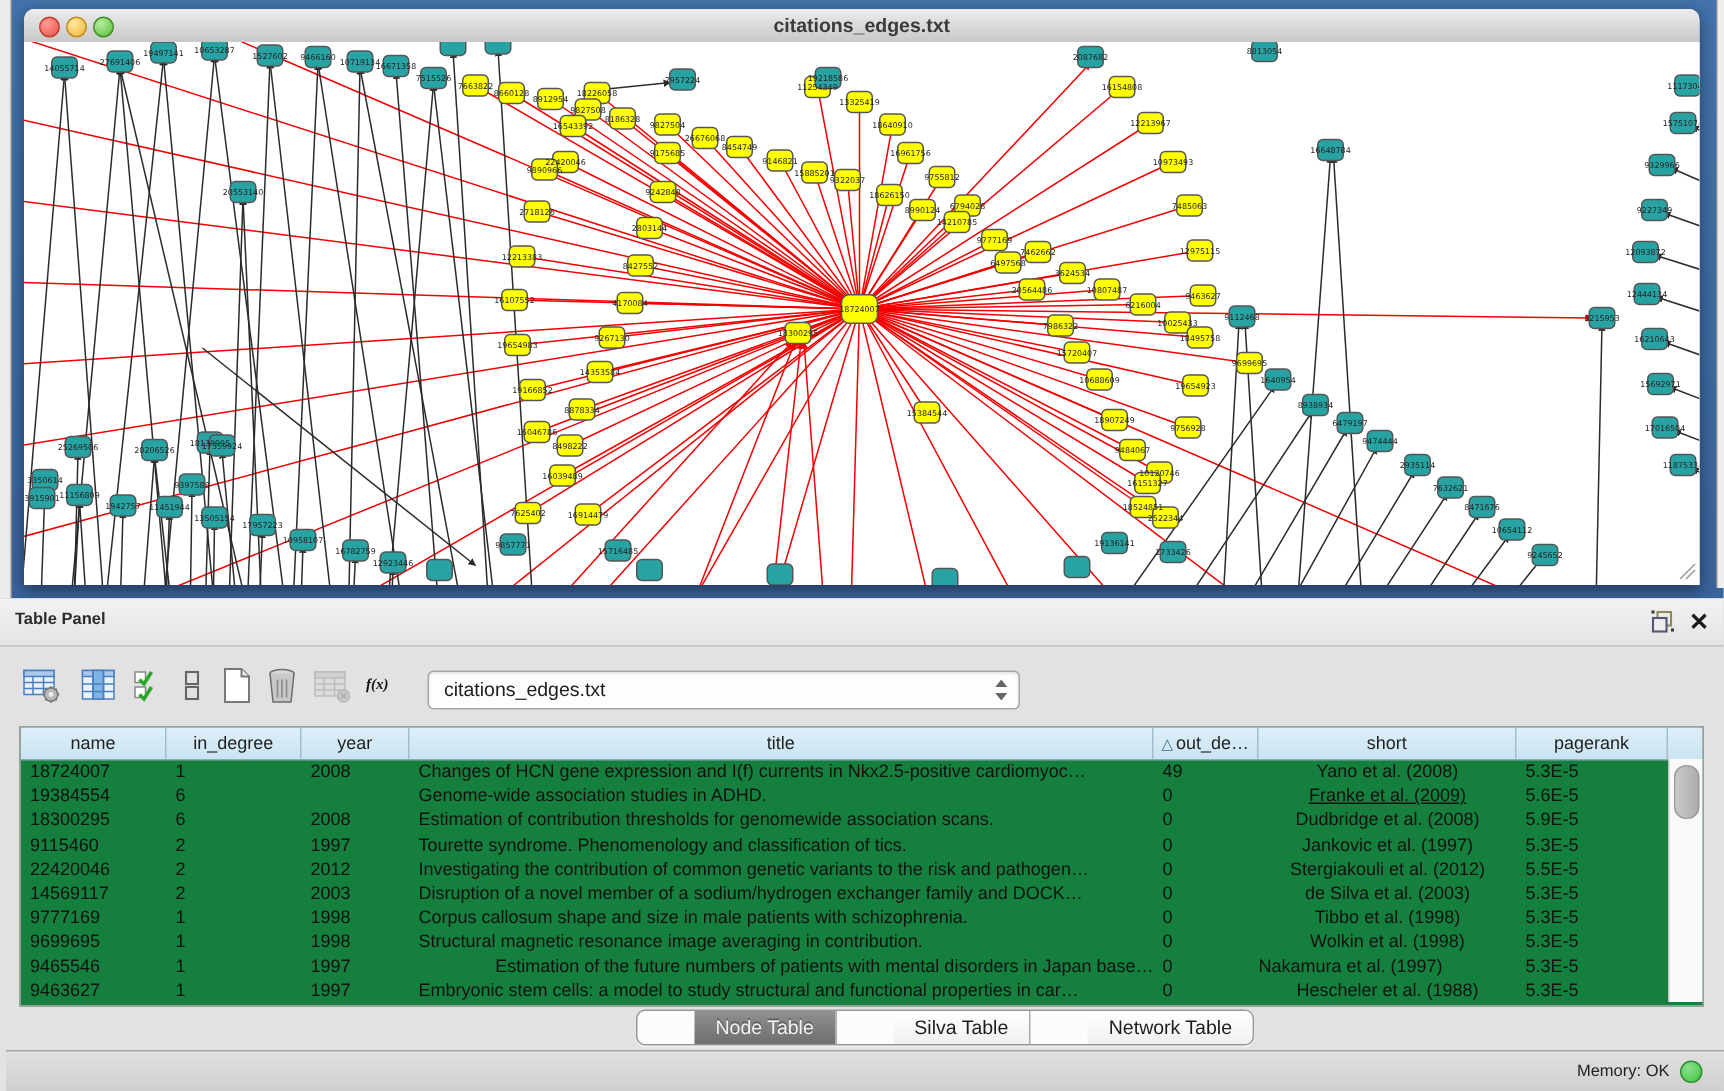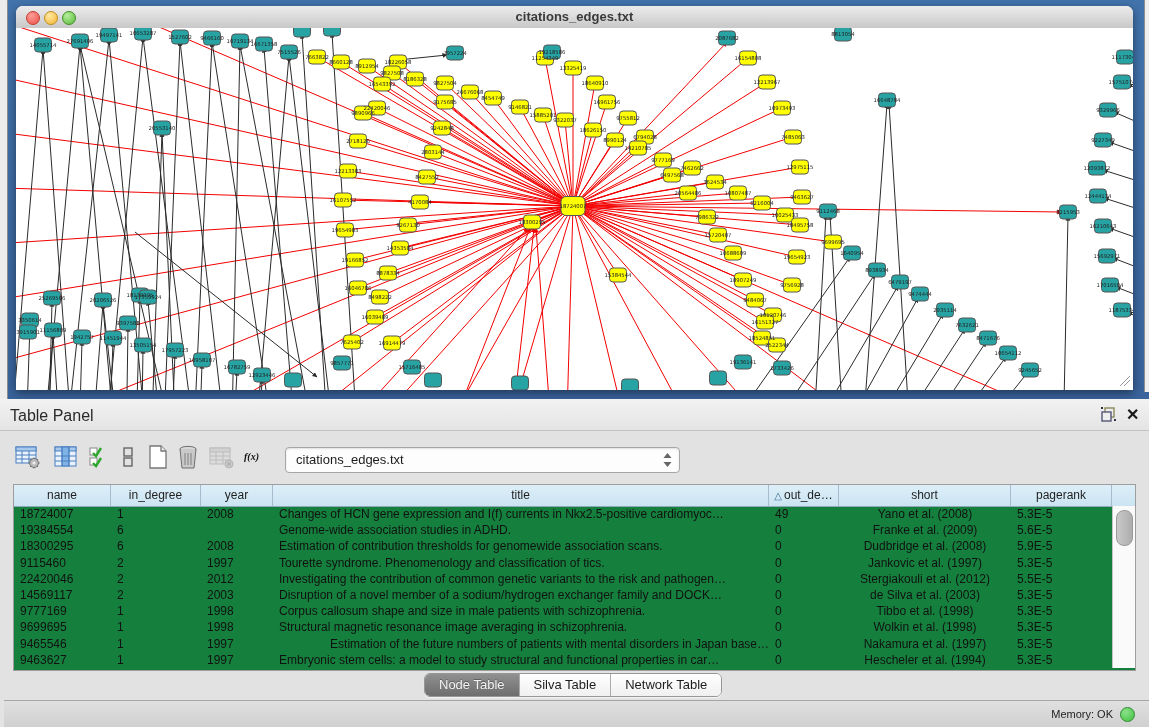--- a/index.html
+++ b/index.html
@@ -17,21 +17,21 @@
   #light-close{left:10px;background:radial-gradient(circle at 35% 30%,#FF9D99,#EC5148);border:1px solid #C13B30;}
   #light-min{left:28px;background:radial-gradient(circle at 35% 30%,#FFE9A3,#F5B32F);border:1px solid #C08C1E;}
   #light-zoom{left:46px;background:radial-gradient(circle at 35% 30%,#B6EE9E,#58BB37);border:1px solid #3E8F23;}
   #win-title{left:0;right:0;top:3px;text-align:center;font-size:13px;color:#3A3A3A;font-weight:bold;}
   #graph-canvas{left:0;top:22px;width:1117px;height:362px;background:#fff;overflow:hidden;}
   #graph-svg{display:block;}
   
   #table-panel{left:0;top:399px;width:1149px;height:301px;background:#E2E2E2;}
   #panel-header{left:0;top:0;width:1149px;height:31px;background:linear-gradient(#F2F2F2,#E4E4E4);
     border-bottom:1px solid #C2C2C2;}
-  #panel-title{left:10px;top:8px;font-size:16px;color:#2B2B2B;}
+  #panel-title{left:10px;top:8px;font-size:11px;color:#2B2B2B;font-weight:bold;}
   #float-icon{left:1100px;top:7px;width:17px;height:17px;cursor:pointer;}
   #close-icon{left:1126px;top:6px;width:16px;height:18px;font-size:16px;font-weight:bold;color:#1A1A1A;cursor:pointer;}
   #toolbar{left:0;top:31px;width:1149px;height:50px;}
   .tbtn{top:14px;width:28px;height:26px;cursor:pointer;}
   #combo{left:285px;top:17px;width:393px;height:24px;background:#FDFDFD;border:1px solid #A6A6A6;
     border-radius:4px;box-shadow:inset 0 1px 2px rgba(0,0,0,.12);cursor:pointer;}
   #combo-text{left:10px;top:4px;font-size:13px;color:#1C1C1C;}
   #combo-arrows{right:6px;top:4px;}
   
   #table-wrap{left:13px;top:85px;width:1121px;height:185px;background:#15803d;border:1px solid #9D9D9D;}
@@ -43,21 +43,21 @@
   .tr{display:flex;height:16.2px;cursor:default;}
   .td{font-size:12px;color:#111;line-height:16.2px;white-space:nowrap;overflow:hidden;
     box-sizing:border-box;padding-left:6px;}
   #vscroll{position:absolute;right:0;top:21px;width:22px;height:162px;border-left:1px solid #C4C4C4;background:#FAFAFA;}
   #vthumb{position:absolute;left:3px;top:4px;width:15px;height:34px;border-radius:8px;
     background:linear-gradient(90deg,#C9C9C9,#ADADAD);border:1px solid #9A9A9A;cursor:pointer;}
   
   #seg{left:424px;top:274px;height:22px;display:flex;border:1px solid #979797;border-radius:6px;
     overflow:hidden;background:#FCFCFC;box-shadow:0 1px 1px rgba(255,255,255,.7);}
   .seg-btn{font-size:13px;line-height:22px;padding:0 14px;color:#1D1D1D;cursor:pointer;
-    border-right:1px solid #ABABAB;background:linear-gradient(#FFFFFF,#F0F0F0);}
+    border-right:1px solid #ABABAB;background:linear-gradient(#FFFFFF,#F0F0F0);margin-left:38px;}
   .seg-btn:last-child{border-right:none;}
   .seg-btn.active{background:linear-gradient(#909090,#6E6E6E);color:#F2F2F2;text-shadow:0 -1px 0 rgba(0,0,0,.3);}
   
   #statusbar{left:4px;top:700px;width:1149px;height:27px;background:linear-gradient(#E0E0E0,#CFCFCF);
     border-top:1px solid #A5A5A5;}
   #memory-label{right:40px;top:7px;font-size:11px;color:#222;}
   #memory-dot{right:18px;top:6px;width:13px;height:13px;border-radius:50%;
     background:radial-gradient(circle at 35% 30%,#8CE08C,#3FC43F);border:1px solid #2E8B2E;}
 </style>
 </head>
@@ -603,21 +603,21 @@
           <div class="td" style="width: 70px; text-align: left;">49</div>
           <div class="td" style="width: 172px; text-align: center; padding-left: 0px;">Yano et al. (2008)</div>
           <div class="td" style="width: 101px; text-align: left;">5.3E-5</div>
         </div>
         <div class="tr">
           <div class="td" style="width: 97px; text-align: left;">19384554</div>
           <div class="td" style="width: 90px; text-align: left;">6</div>
           <div class="td" style="width: 72px; text-align: left; margin-top: 28px;">2009</div>
           <div class="td" style="width: 496px; text-align: left;">Genome-wide association studies in ADHD.</div>
           <div class="td" style="width: 70px; text-align: left;">0</div>
-          <div class="td" style="width: 172px; text-align: center; padding-left: 0px;">Franke et al. (2009)</div>
+          <div class="td" style="width: 172px; text-align: center; padding-left: 0px; text-decoration: underline;">Franke et al. (2009)</div>
           <div class="td" style="width: 101px; text-align: left;">5.6E-5</div>
         </div>
         <div class="tr">
           <div class="td" style="width: 97px; text-align: left;">18300295</div>
           <div class="td" style="width: 90px; text-align: left;">6</div>
           <div class="td" style="width: 72px; text-align: left;">2008</div>
           <div class="td" style="width: 496px; text-align: left;">Estimation of contribution thresholds for genomewide association scans.</div>
           <div class="td" style="width: 70px; text-align: left;">0</div>
           <div class="td" style="width: 172px; text-align: center; padding-left: 0px;">Dudbridge et al. (2008)</div>
           <div class="td" style="width: 101px; text-align: left;">5.9E-5</div>
@@ -655,41 +655,41 @@
           <div class="td" style="width: 72px; text-align: left;">1998</div>
           <div class="td" style="width: 496px; text-align: left;">Corpus callosum shape and size in male patients with schizophrenia.</div>
           <div class="td" style="width: 70px; text-align: left;">0</div>
           <div class="td" style="width: 172px; text-align: center; padding-left: 0px;">Tibbo et al. (1998)</div>
           <div class="td" style="width: 101px; text-align: left;">5.3E-5</div>
         </div>
         <div class="tr">
           <div class="td" style="width: 97px; text-align: left;">9699695</div>
           <div class="td" style="width: 90px; text-align: left;">1</div>
           <div class="td" style="width: 72px; text-align: left;">1998</div>
-          <div class="td" style="width: 496px; text-align: left;">Structural magnetic resonance image averaging in schizophrenia.</div>
+          <div class="td" style="width: 496px; text-align: left;">Structural magnetic resonance image averaging in contribution.</div>
           <div class="td" style="width: 70px; text-align: left;">0</div>
           <div class="td" style="width: 172px; text-align: center; padding-left: 0px;">Wolkin et al. (1998)</div>
           <div class="td" style="width: 101px; text-align: left;">5.3E-5</div>
         </div>
         <div class="tr">
           <div class="td" style="width: 97px; text-align: left;">9465546</div>
           <div class="td" style="width: 90px; text-align: left;">1</div>
           <div class="td" style="width: 72px; text-align: left;">1997</div>
           <div class="td" style="width: 496px; text-align: right;">Estimation of the future numbers of patients with mental disorders in Japan base…</div>
           <div class="td" style="width: 70px; text-align: left;">0</div>
-          <div class="td" style="width: 172px; text-align: center; padding-left: 0px;">Nakamura et al. (1997)</div>
+          <div class="td" style="width: 172px; text-align: left; padding-left: 0px;">Nakamura et al. (1997)</div>
           <div class="td" style="width: 101px; text-align: left;">5.3E-5</div>
         </div>
         <div class="tr">
           <div class="td" style="width: 97px; text-align: left;">9463627</div>
           <div class="td" style="width: 90px; text-align: left;">1</div>
           <div class="td" style="width: 72px; text-align: left;">1997</div>
           <div class="td" style="width: 496px; text-align: left;">Embryonic stem cells: a model to study structural and functional properties in car…</div>
           <div class="td" style="width: 70px; text-align: left;">0</div>
-          <div class="td" style="width: 172px; text-align: center; padding-left: 0px;">Hescheler et al. (1994)</div>
+          <div class="td" style="width: 172px; text-align: center; padding-left: 0px;">Hescheler et al. (1988)</div>
           <div class="td" style="width: 101px; text-align: left;">5.3E-5</div>
         </div>
       </div>
     <div id="vscroll">
       <div id="vthumb"></div>
     </div>
   </div>
 
   <div class="abs" id="seg">
     <div class="seg-btn active">Node Table</div>

